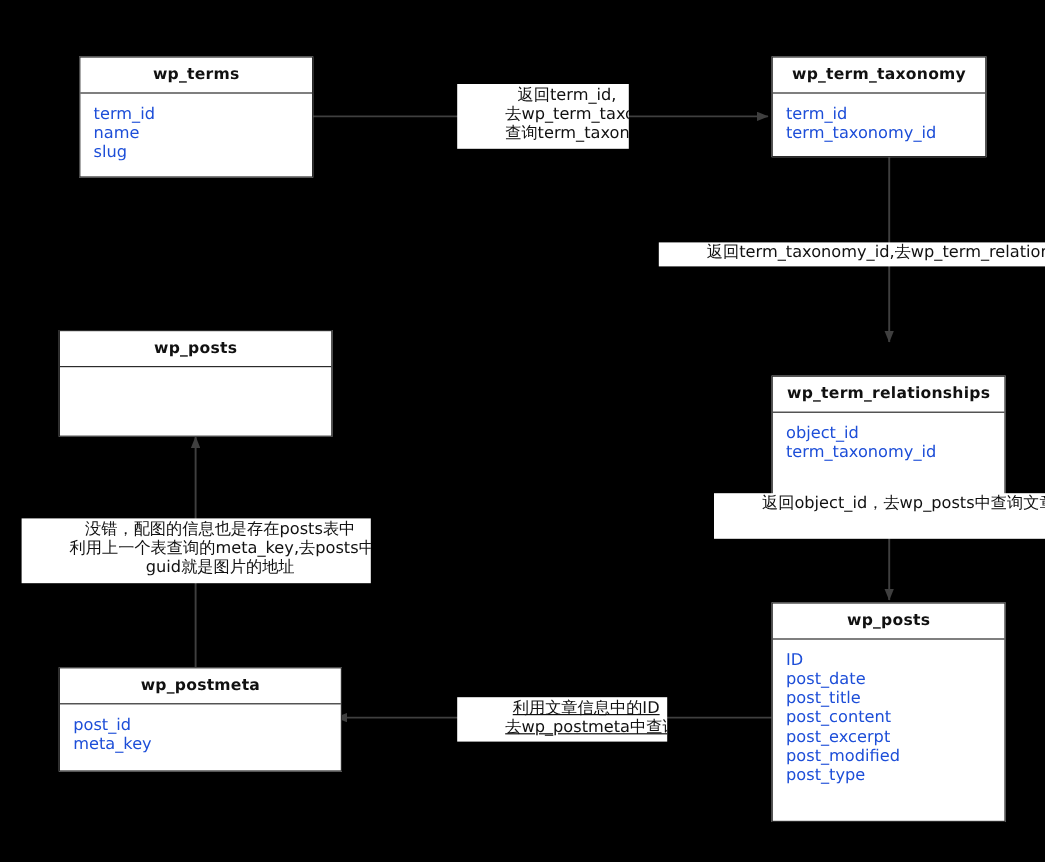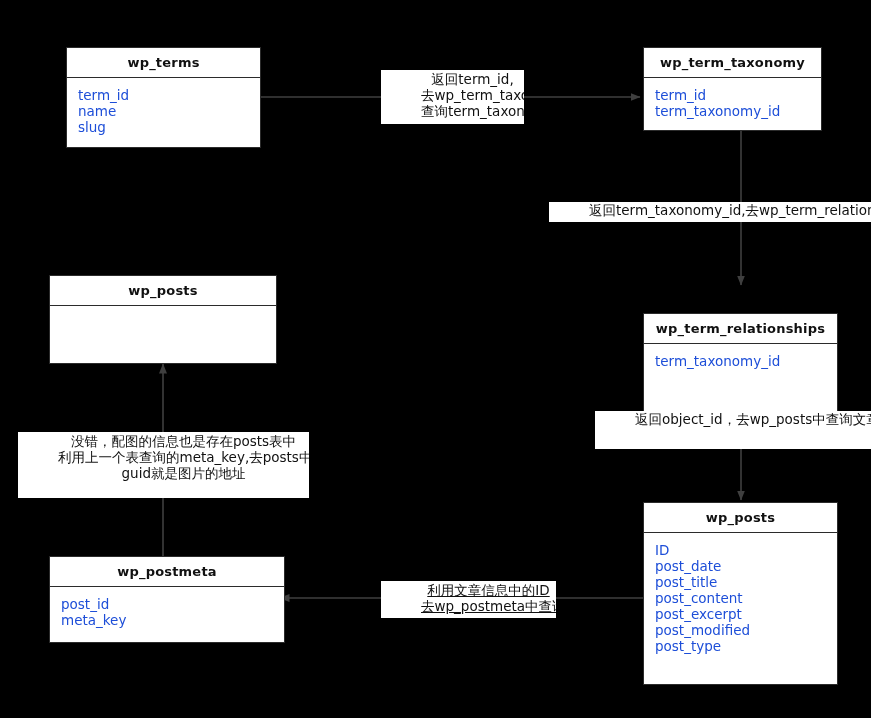--- a/index.html
+++ b/index.html
@@ -125,20 +125,21 @@
     </div>
   </div>
 
   <div class="table-box" style="left:49px; top:275px; width:228px; height:89px;">
     <div class="table-title">wp_posts</div>
   </div>
 
   <div class="table-box" style="left:643px; top:289px; width:195px; height:103px;margin-top:24px;">
     <div class="table-title">wp_term_relationships</div>
     <div class="table-fields">
+      <div class="field">object_id</div>
       <div class="field">term_taxonomy_id</div>
     </div>
   </div>
 
   <div class="table-box" style="left:49px; top:556px; width:236px; height:87px;">
     <div class="table-title">wp_postmeta</div>
     <div class="table-fields">
       <div class="field">post_id</div>
       <div class="field">meta_key</div>
     </div>
@@ -169,19 +170,19 @@
 
   <div class="edge-label clip-right" style="left:595px; top:411px; width:276px; height:38px;">
     <span class="ln">返回object_id，去wp_posts中查询文章的具体信息</span>
   </div>
 
   <div class="edge-label" style="left:381px; top:581px; width:175px; height:37px; padding-top:1px;text-decoration:underline;">
     <span class="ln">利用文章信息中的ID</span>
     <span class="ln">去wp_postmeta中查询配图</span>
   </div>
 
-  <div class="edge-label" style="left:18px; top:432px; width:291px; height:66px; padding-top:1px;">
+  <div class="edge-label" style="left:18px; top:432px; width:291px; height:54px; padding-top:1px;">
     <span class="ln">没错，配图的信息也是存在posts表中</span>
     <span class="ln">利用上一个表查询的meta_key,去posts中查询guid</span>
     <span class="ln">guid就是图片的地址</span>
   </div>
 
 </div>
 
 </body></html>

